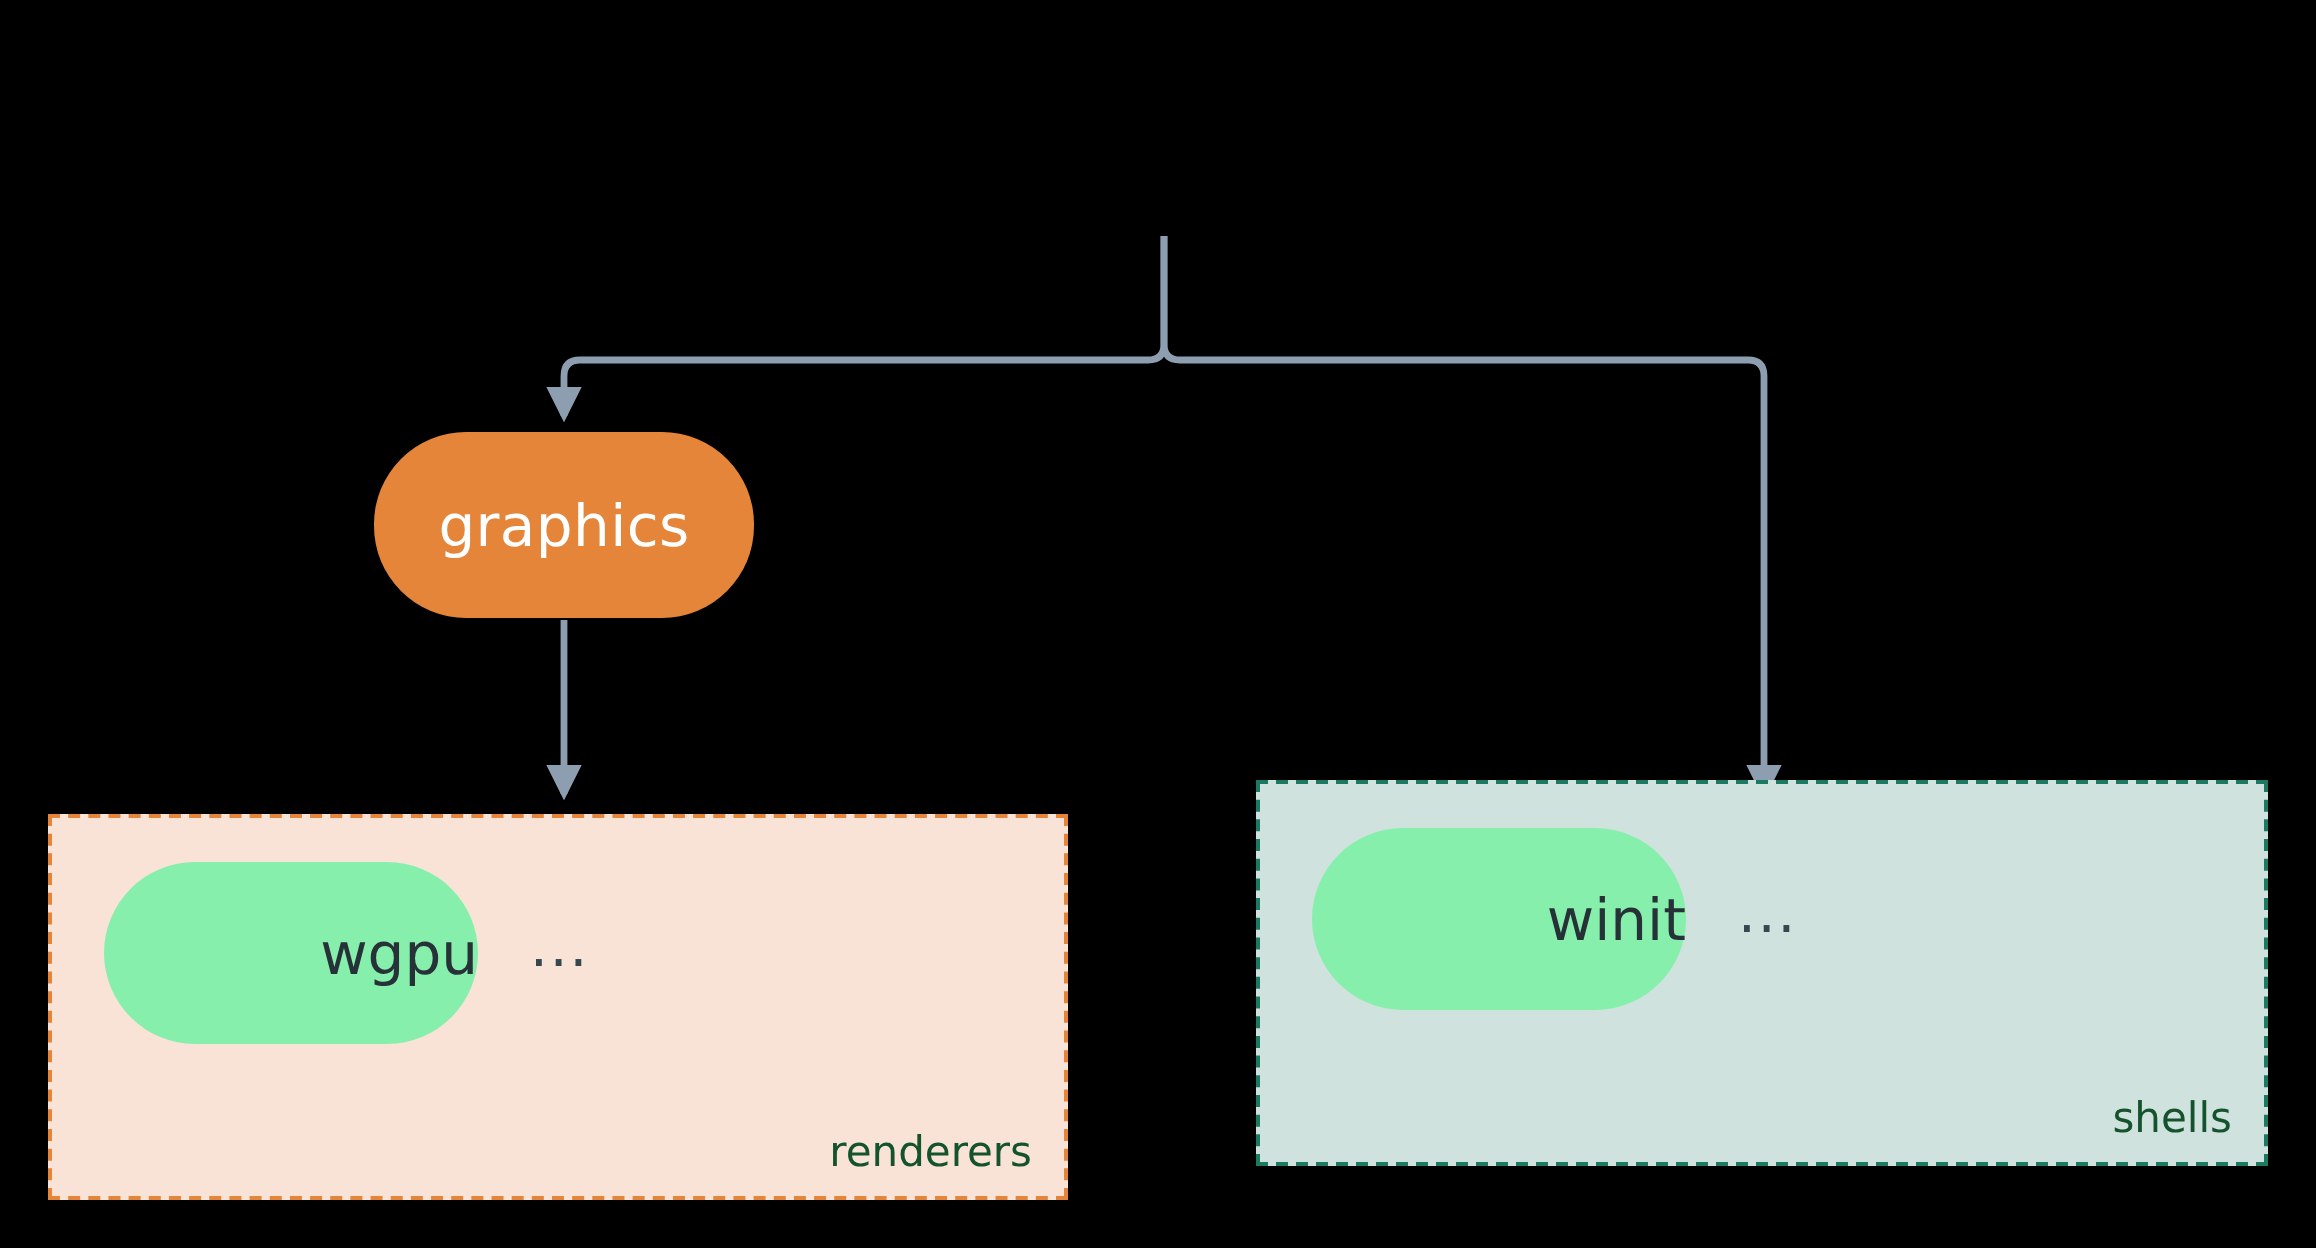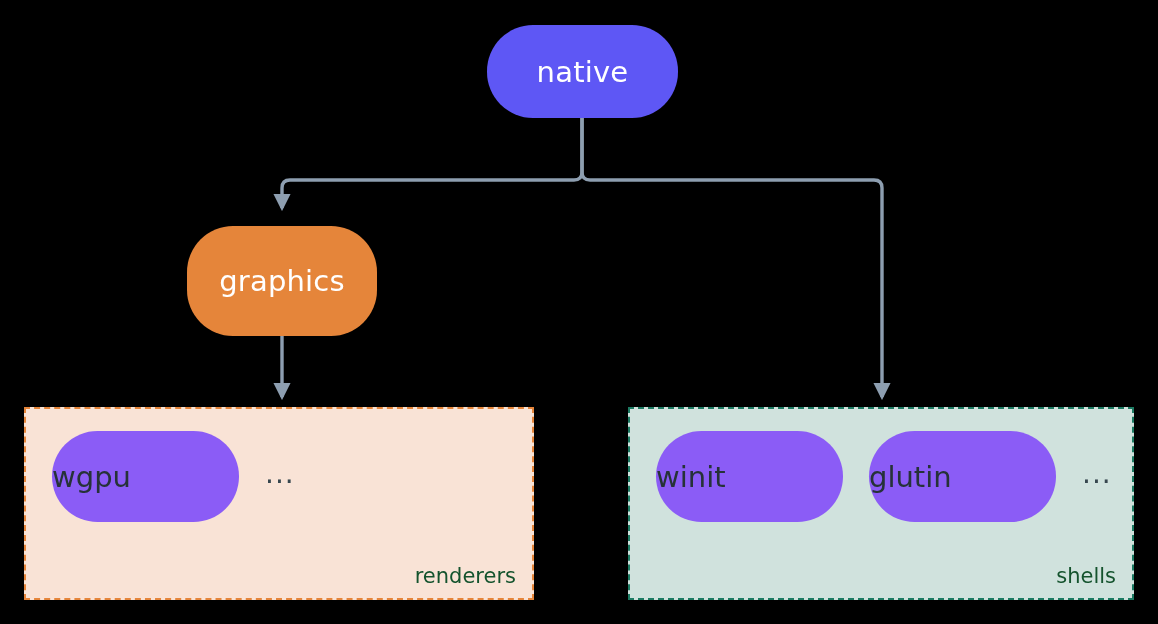--- a/index.html
+++ b/index.html
@@ -39,23 +39,23 @@
   }
   .node-native {
     left: 487px;
     top: 25px;
     width: 191px;
     height: 93px;
     background: #5e57f5;
   }
   .node-graphics {
     left: 187px;
-    top: 226px;
+    top: 216px;
     width: 190px;
-    height: 110px;
+    height: 93px;
     background: #e5853a;
   }
 
   
   .group {
     position: absolute;
     box-sizing: border-box;
     border-width: 2px;
     border-style: dashed;
     z-index: 2;
@@ -63,46 +63,46 @@
   .group-renderers {
     left: 24px;
     top: 407px;
     width: 510px;
     height: 193px;
     background: #f9e3d6;
     border-color: #e5853a;
   }
   .group-shells {
     left: 628px;
-    top: 407px;
+    top: 390px;
     width: 506px;
     height: 193px;
     background: #d0e2dd;
     border-color: #1c7a62;
     padding-left: 40px;
   }
   .group-items {
     position: absolute;
     left: 0;
     top: 22px;
     width: 100%;
     display: flex;
     align-items: center;
     gap: 26px;
     padding-left: 26px;
     box-sizing: border-box;
   }
   .leaf {
     display: flex;
     align-items: center;
-    justify-content: flex-start;
+    justify-content: flex-end;
     width: 187px;
     height: 91px;
     border-radius: 46px;
-    background: #8b5cf6;
+    background: #86efac;
     color: #263238;
     font-size: 29px;
   }
   .ellipsis {
     color: #37474f;
     font-size: 28px;
     letter-spacing: 1px;
     line-height: 1;
     padding-bottom: 6px;
   }
@@ -126,44 +126,38 @@
       </marker>
     </defs>
 
     <path d="M 582 118 L 582 172 Q 582 180 574 180 L 290 180 Q 282 180 282 188 L 282 208" fill="none" stroke="#8d9eb0" stroke-width="3.4" marker-end="url(#arrow)"></path>
 
     <path d="M 582 118 L 582 172 Q 582 180 590 180 L 874 180 Q 882 180 882 188 L 882 397" fill="none" stroke="#8d9eb0" stroke-width="3.4" marker-end="url(#arrow)"></path>
 
     <path d="M 282 310 L 282 397" fill="none" stroke="#8d9eb0" stroke-width="3.4" marker-end="url(#arrow)"></path>
   </svg>
 
-  <div class="node node-native">
-    <span>native</span>
-  </div>
 
   <div class="node node-graphics">
     <span>graphics</span>
   </div>
 
   <div class="group group-renderers">
     <div class="group-items">
       <div class="leaf">
         <span>wgpu</span>
       </div>
       <div class="ellipsis">...</div>
     </div>
     <div class="group-label">renderers</div>
   </div>
 
   <div class="group group-shells">
     <div class="group-items">
       <div class="leaf">
         <span>winit</span>
       </div>
-      <div class="leaf">
-        <span>glutin</span>
-      </div>
       <div class="ellipsis">...</div>
     </div>
     <div class="group-label">shells</div>
   </div>
 
 </div>
 
 </body></html>

